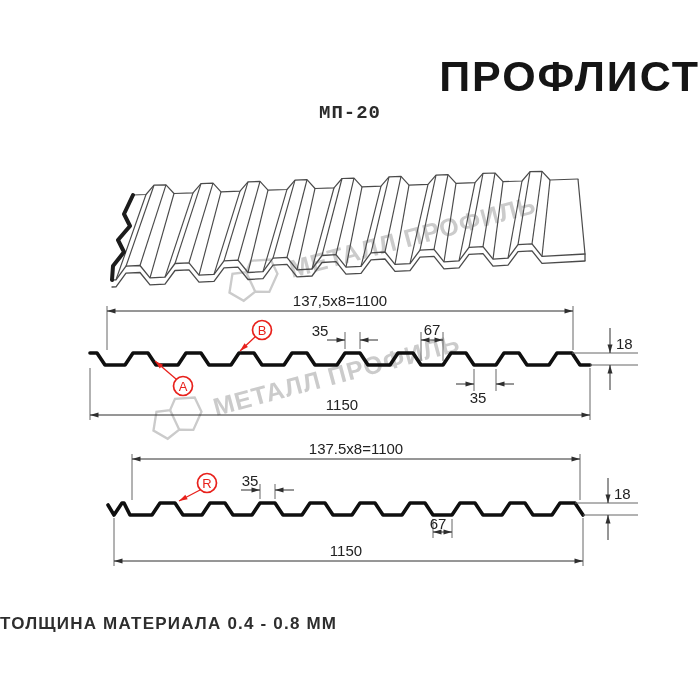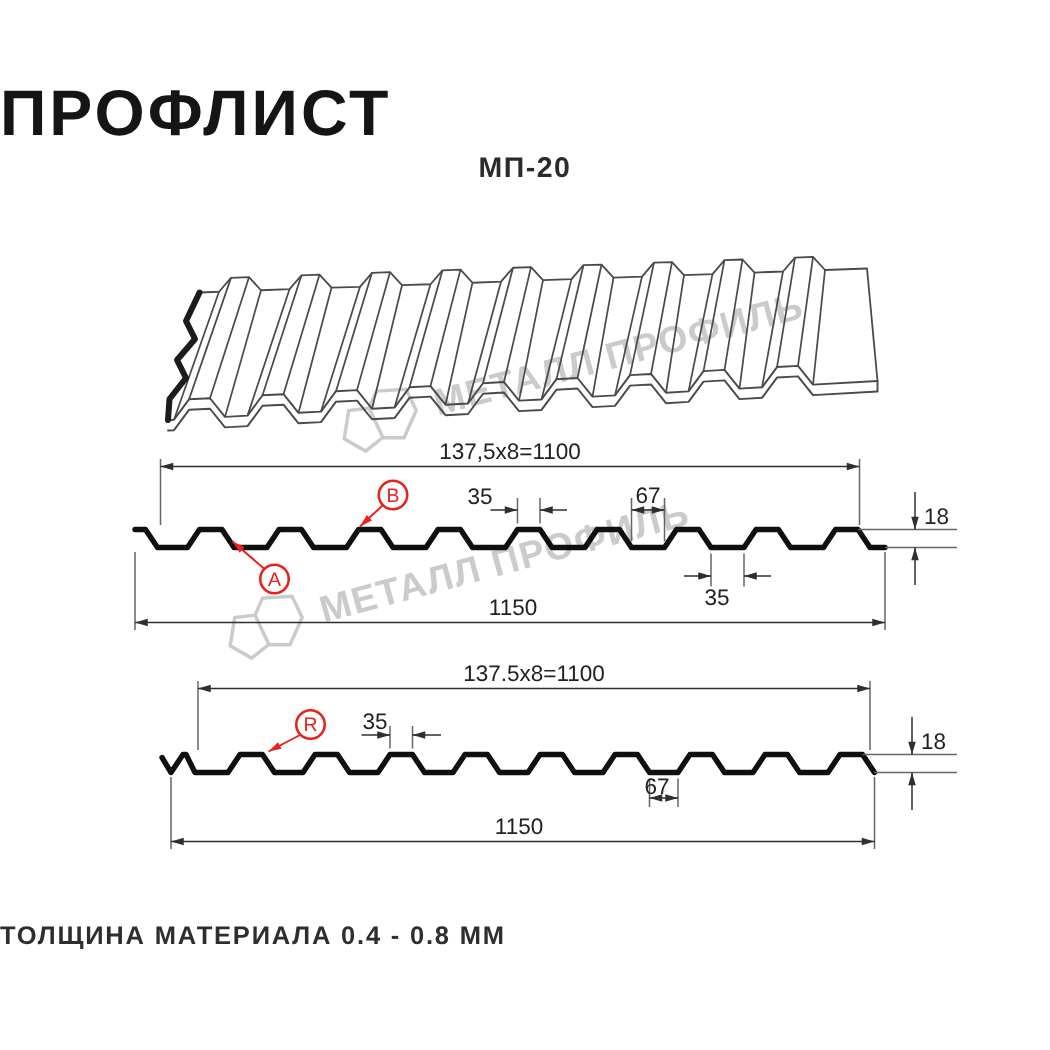--- a/index.html
+++ b/index.html
@@ -1,21 +1,21 @@
 <!DOCTYPE html>
 <html><head>
 <meta charset="utf-8">
 <style>
   html,body{margin:0;padding:0;background:#fff;}
   .canvas{position:relative;width:700px;height:700px;background:#ffffff;overflow:hidden;
           font-family:"Liberation Sans",sans-serif;}
-  .title{position:absolute;top:52px;left:0;width:100%;text-align:left;
+  .title{position:absolute;top:52px;left:0;width:100%;text-align:right;
          font-size:43px;font-weight:700;letter-spacing:2px;color:#151515;}
   .subtitle{position:absolute;top:102px;left:0;width:100%;text-align:center;
-         font-size:19px;font-weight:600;letter-spacing:1px;color:#2b2b2b;}
+         font-size:19px;font-weight:600;letter-spacing:1px;color:#2b2b2b;font-family:Liberation Mono, monospace;}
   .caption{position:absolute;top:614px;left:0;width:100%;text-align:left;
          font-size:17px;font-weight:600;letter-spacing:1.2px;color:#2e2e2e;}
   .wm{position:absolute;display:flex;align-items:center;gap:10px;
       transform:rotate(-15deg);transform-origin:left center;
       color:#cbcbcb;font-size:25px;font-weight:700;letter-spacing:1px;
       white-space:nowrap;z-index:1;}
   .wm svg{flex:0 0 auto;}
   .wm1{left:224px;top:264px;}
   .wm2{left:148px;top:402px;}
   svg.draw{position:absolute;z-index:2;}

